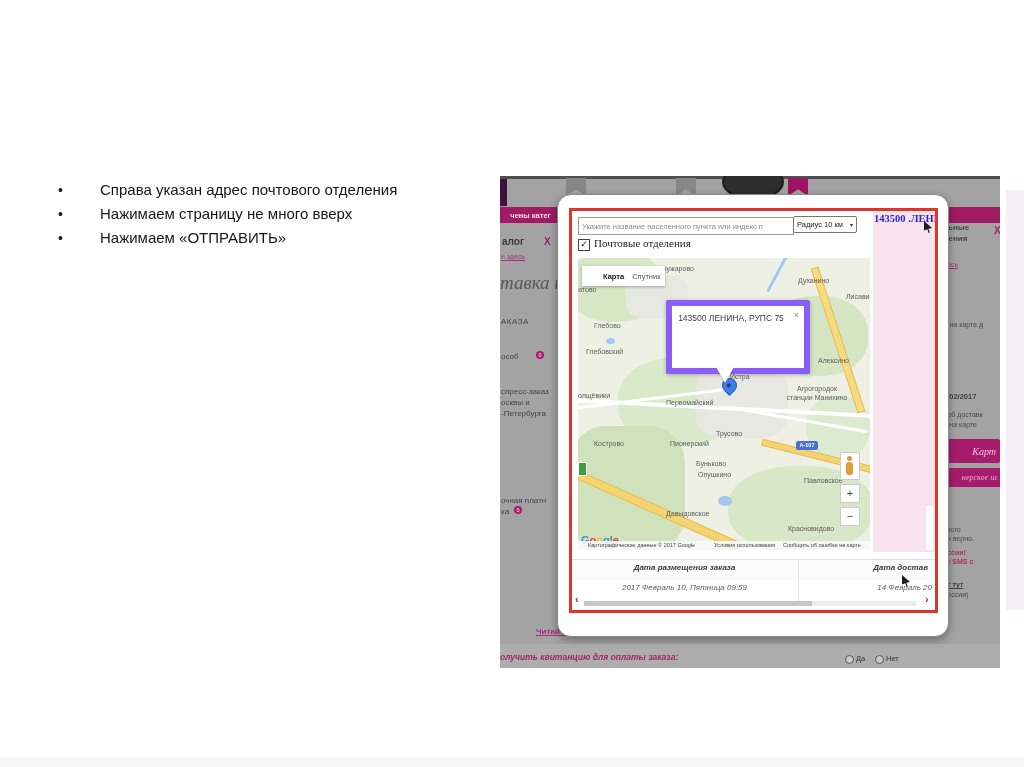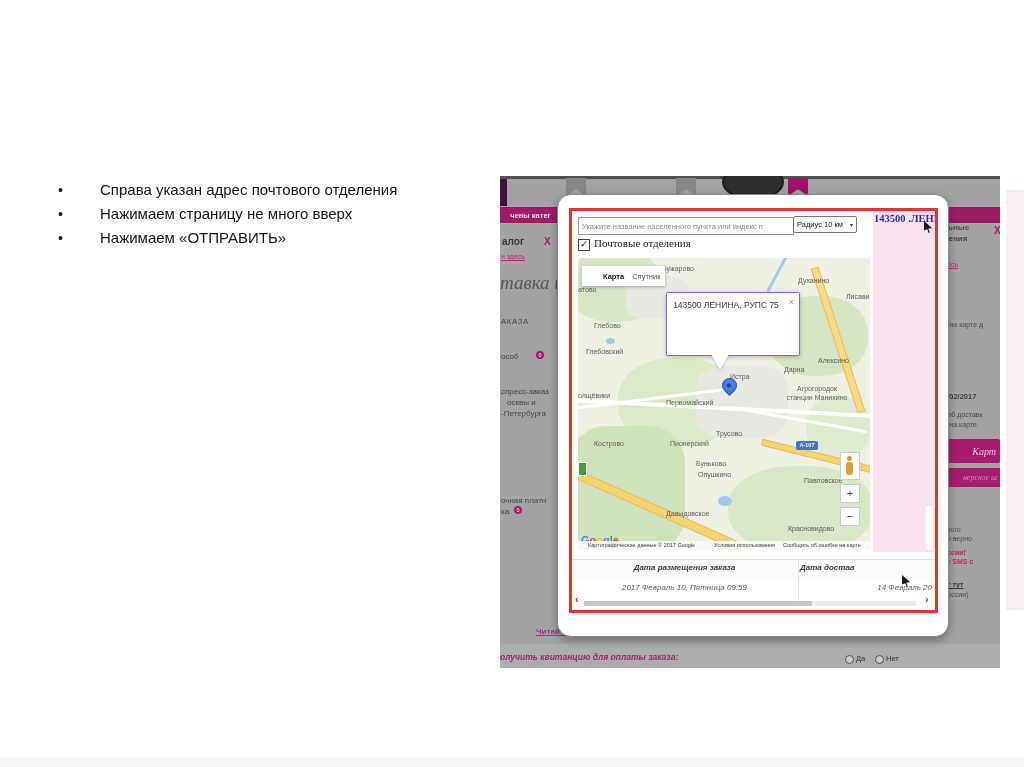--- a/index.html
+++ b/index.html
@@ -48,21 +48,21 @@
   
   .map{left:6px;top:47px;width:292px;height:292px;background:#edf0e3;overflow:hidden;}
   .patch{position:absolute;background:#d7e7c6;border-radius:45%;}
   .urban{position:absolute;background:#e8e8e2;border-radius:30%;}
   .road-y{position:absolute;background:#f3d470;border:1px solid #e3bd5e;}
   .road-w{position:absolute;background:#ffffff;}
   .water{position:absolute;background:#a6c8f0;border-radius:50%;}
   .mlabel{position:absolute;font-size:7px;color:#5d5d5d;white-space:nowrap;}
   .maptype{left:4px;top:8px;height:20px;background:#fff;box-shadow:0 1px 3px rgba(0,0,0,.3);
            display:flex;align-items:center;font-size:7.5px;padding:0 5px;gap:8px;}
-  .infowin{left:88px;top:34px;width:132px;height:62px;background:#fff;border:1px solid #8b5cf6;
+  .infowin{left:88px;top:42px;width:132px;height:62px;background:#fff;border:6px solid #8b5cf6;
            box-shadow:0 1px 4px rgba(0,0,0,.25);border-radius:2px;}
   .infotail{left:44px;top:61px;width:0;height:0;border:9px solid transparent;border-top:16px solid #fff;
             filter:drop-shadow(0 1px 1px rgba(0,0,0,.2));}
   .marker{left:144px;top:120px;width:13px;height:13px;background:#3e7fe8;border:1px solid #2b5cb0;
           border-radius:50% 50% 50% 0;transform:rotate(-45deg);}
   .marker::after{content:"";position:absolute;left:4px;top:4px;width:4px;height:4px;border-radius:50%;background:#1d3f7a;}
   .ctrl{background:#fff;border:1px solid #ccc;text-align:center;color:#444;}
   .pegman{left:262px;top:194px;width:18px;height:26px;}
   .pegman::before{content:"";position:absolute;left:6px;top:3px;width:5px;height:5px;border-radius:50%;background:#de9b3c;}
   .pegman::after{content:"";position:absolute;left:5px;top:9px;width:7px;height:13px;border-radius:3px;background:#de9b3c;}
@@ -115,40 +115,40 @@
   <div class="abs catbar" style="left:439px;top:31px;width:61px;"></div>
 
   <div class="abs t" style="left:2px;top:60px;font-size:10px;font-weight:bold;color:#3b3b3b;">алог</div>
   <div class="abs t" style="left:44px;top:60px;font-size:10px;font-weight:bold;color:#a81c6d;">X</div>
   <div class="abs maglink t" style="left:1px;top:77px;">н здесь</div>
   <div class="abs t" style="left:0;top:96px;font-family:'Liberation Serif',serif;font-style:italic;font-size:19px;color:#565656;">тавка и</div>
   <div class="abs frag t" style="left:1px;top:141px;letter-spacing:.5px;">АКАЗА</div>
   <div class="abs frag t" style="left:1px;top:176px;">особ</div>
   <span class="abs badge" style="left:36px;top:175px;">0</span>
   <div class="abs frag t" style="left:1px;top:211px;">спресс-заказ</div>
-  <div class="abs frag t" style="left:7px;top:222px;">осквы и</div>
+  <div class="abs frag t" style="left:1px;top:222px;">осквы и</div>
   <div class="abs frag t" style="left:1px;top:233px;">-Петербурга</div>
   <div class="abs frag t" style="left:1px;top:320px;">очная платн</div>
   <div class="abs frag t" style="left:1px;top:331px;">ка</div>
   <span class="abs badge" style="left:14px;top:330px;">0</span>
 
   <div class="abs frag t" style="left:443px;top:47px;font-weight:bold;">льные</div>
   <div class="abs frag t" style="left:443px;top:58px;font-weight:bold;">жения</div>
   <div class="abs t" style="left:494px;top:49px;font-size:10px;font-weight:bold;color:#a81c6d;">X</div>
   <div class="abs maglink t" style="left:443px;top:85px;">десь</div>
   <div class="abs t" style="left:440px;top:145px;font-size:7px;color:#4c4c4c;">чи на карте д</div>
   <div class="abs t" style="left:443px;top:216px;font-size:7.5px;font-weight:bold;color:#3e3e3e;">4/02/2017</div>
   <div class="abs t" style="left:440px;top:235px;font-size:7px;color:#4c4c4c;">особ доставк</div>
   <div class="abs t" style="left:440px;top:245px;font-size:7px;color:#4c4c4c;">ес на карте</div>
   <div class="abs" style="left:445px;top:263px;width:55px;height:24px;background:#a81c6d;border-radius:2px;
        display:flex;align-items:center;justify-content:flex-end;padding-right:4px;box-sizing:border-box;">
     <span class="t" style="font-family:'Liberation Serif',serif;font-style:italic;font-size:10px;color:#f0c4de;">Карт</span>
   </div>
   <div class="abs" style="left:440px;top:292px;width:60px;height:19px;background:#a81c6d;
-       display:flex;align-items:center;justify-content:flex-end;padding-right:3px;box-sizing:border-box;">
+       display:flex;align-items:center;justify-content:flex-end;padding-right:3px;box-sizing:border-box;font-weight:bold;">
     <span class="t" style="font-family:'Liberation Serif',serif;font-style:italic;font-size:8px;color:#d884b8;">нерское ш</span>
   </div>
   <div class="abs t" style="left:443px;top:350px;font-size:7px;color:#4c4c4c;">ьного</div>
   <div class="abs t" style="left:443px;top:359px;font-size:7px;color:#4c4c4c;">ан верно.</div>
   <div class="abs t" style="left:443px;top:373px;font-size:7px;font-weight:bold;color:#b03060;">оссии!</div>
   <div class="abs t" style="left:443px;top:382px;font-size:7px;font-weight:bold;color:#b03060;">те SMS с</div>
   <div class="abs t" style="left:443px;top:396px;font-size:7px;color:#4c4c4c;">ы</div>
   <div class="abs t" style="left:443px;top:405px;font-size:7px;font-weight:bold;color:#404040;text-decoration:underline;">от тут</div>
   <div class="abs t" style="left:443px;top:415px;font-size:7px;color:#4c4c4c;">России)</div>
 
@@ -246,21 +246,21 @@
         </div>
         <div class="abs attrbar">
           <span class="attrtxt" style="left:10px;">Картографические данные © 2017 Google</span>
           <span class="attrtxt" style="left:136px;">Условия использования</span>
           <span class="attrtxt" style="left:205px;">Сообщить об ошибке на карте</span>
         </div>
       </div>
 
       <div class="abs thead"></div>
       <div class="tcol t" style="left:0;top:352px;width:225px;text-align:center;">Дата размещения заказа</div>
-      <div class="tcol t" style="left:228px;top:352px;width:124px;">Дата достав</div>
+      <div class="tcol t" style="left:228px;top:352px;width:108px;text-align:right;padding-left:20px;">Дата достав</div>
       <div class="abs" style="left:226px;top:348px;width:1px;height:42px;background:#e3e3e3;"></div>
       <div class="tval t" style="left:0;top:372px;width:225px;text-align:center;">2017 Февраль 10, Пятница 09:59</div>
       <div class="tval t" style="left:228px;top:372px;width:132px;text-align:right;">14 Февраль 20</div>
       <div class="abs cursor" style="left:330px;top:364px;"></div>
 
       <div class="abs harrow" style="left:3px;top:383px;">‹</div>
       <div class="abs harrow" style="left:353px;top:383px;">›</div>
       <div class="abs" style="left:12px;top:390px;width:332px;height:5px;background:#ececec;"></div>
       <div class="abs" style="left:12px;top:390px;width:228px;height:5px;background:#c6c6c6;"></div>
     </div>

